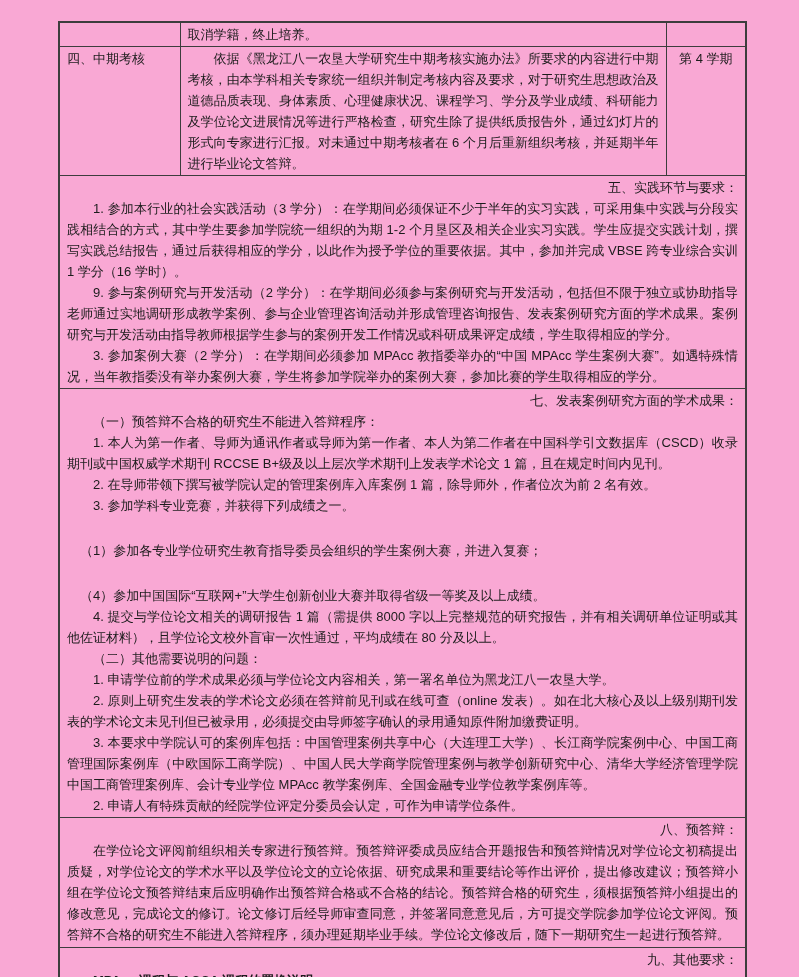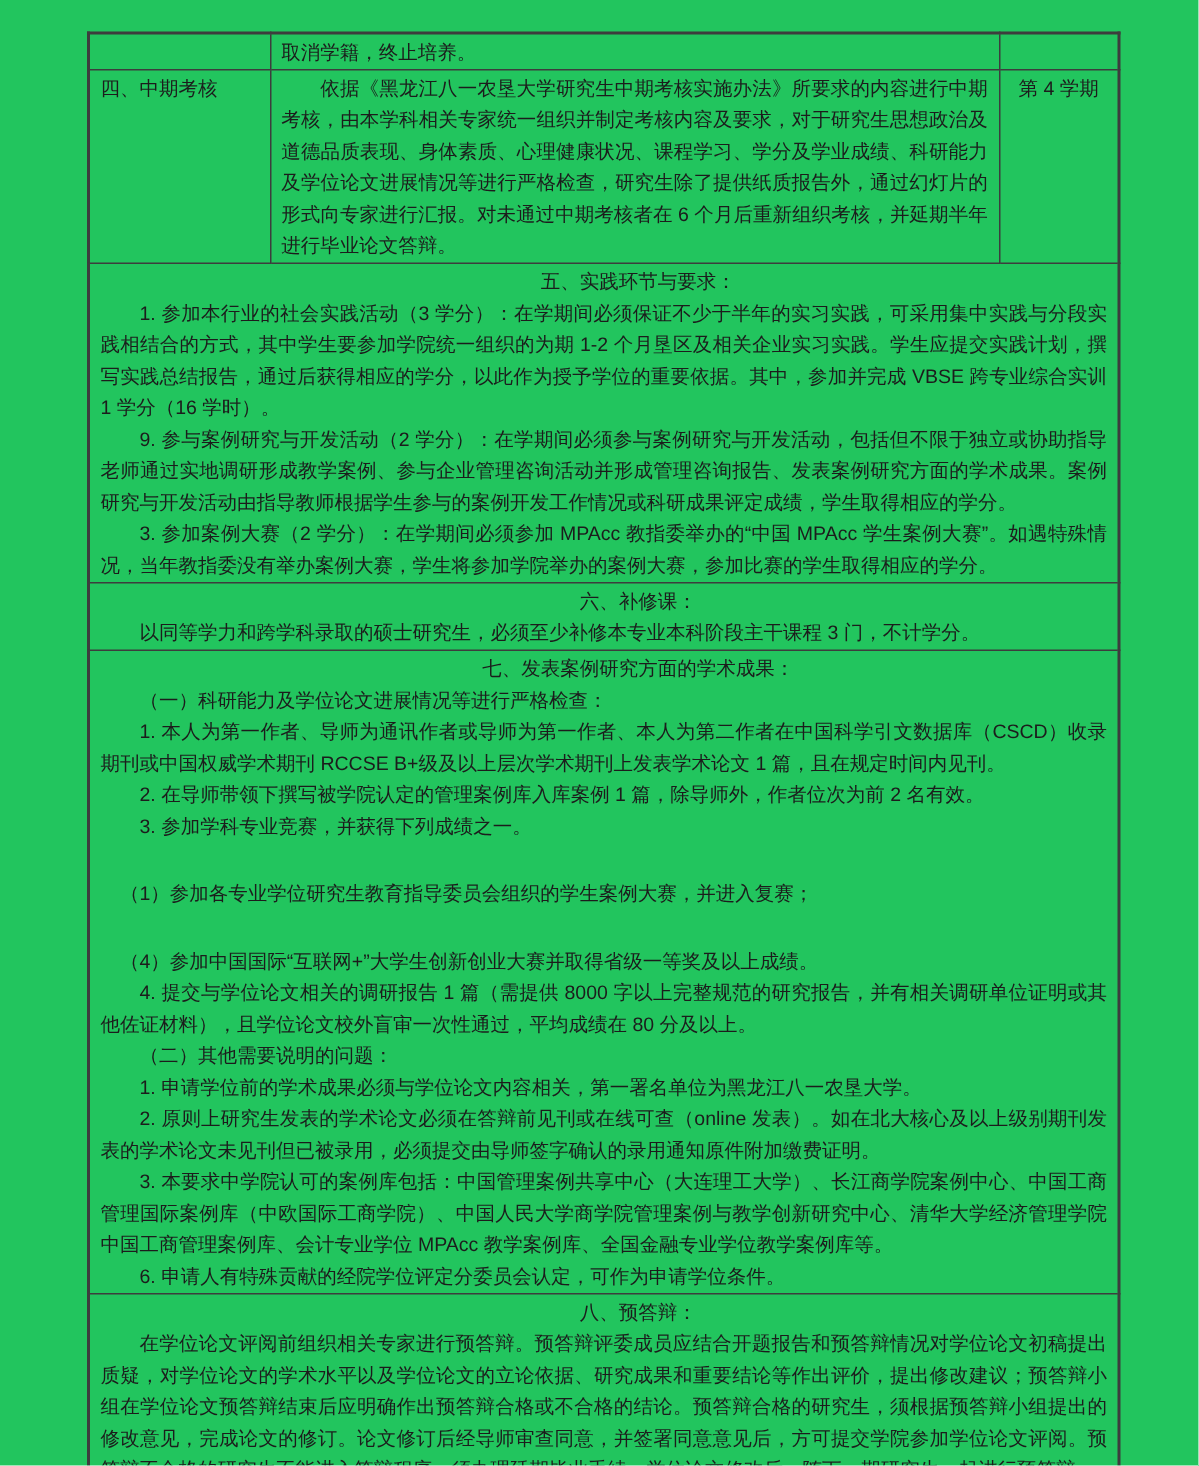--- a/index.html
+++ b/index.html
@@ -4,21 +4,21 @@
 <style>
   html, body {
     margin: 0;
     padding: 0;
     background: #ffffff;
   }
   .page {
     position: relative;
     width: 799px;
     height: 977px;
-    background: #22c55e;
+    background: #f9a8d4;
     font-family: "Liberation Sans", serif;
     color: #1c1c1c;
     overflow: hidden;
   }
   table.doc {
     position: absolute;
     left: 58px;
     top: 21px;
     width: 687px;
     border-collapse: collapse;
@@ -34,21 +34,21 @@
   }
   table.doc { border: 2px solid #3d3d3d; }
   col.c1 { width: 121px; }
   col.c2 { width: 486px; }
   col.c3 { width: 80px; }
 
   td.v-mid { vertical-align: middle; }
   td.center { text-align: center; }
   .label-cell { padding-left: 10px; }
 
-  .sec-title { text-indent: 0; text-align: center; margin-left: 46px; }
+  .sec-title { text-indent: 0; text-align: right; margin-left: 46px; }
   .para { text-indent: 2em; text-align: justify; }
   .para-sub { text-indent: 1em; text-align: justify; margin-top: 24px; }
   .noindent { text-indent: 0; text-align: justify; }
   .bold { font-weight: bold; }
   tr.r-mid td { height: 108px; margin-top: 44px; }
   td.sec { padding: 3px 8px 2px 8px; }
   td.h-s5 { height: 193px; }
   td.h-s6 { height: 40px; }
   td.h-s7 { height: 380px; }
   td.h-s8 { height: 130px; }
@@ -84,42 +84,36 @@
 
     <tr>
       <td colspan="3" class="sec h-s5">
         <div class="sec-title">五、实践环节与要求：</div>
         <div class="para">1. 参加本行业的社会实践活动（3 学分）：在学期间必须保证不少于半年的实习实践，可采用集中实践与分段实践相结合的方式，其中学生要参加学院统一组织的为期 1-2 个月垦区及相关企业实习实践。学生应提交实践计划，撰写实践总结报告，通过后获得相应的学分，以此作为授予学位的重要依据。其中，参加并完成 VBSE 跨专业综合实训 1 学分（16 学时）。</div>
         <div class="para">9. 参与案例研究与开发活动（2 学分）：在学期间必须参与案例研究与开发活动，包括但不限于独立或协助指导老师通过实地调研形成教学案例、参与企业管理咨询活动并形成管理咨询报告、发表案例研究方面的学术成果。案例研究与开发活动由指导教师根据学生参与的案例开发工作情况或科研成果评定成绩，学生取得相应的学分。</div>
         <div class="para">3. 参加案例大赛（2 学分）：在学期间必须参加 MPAcc 教指委举办的“中国 MPAcc 学生案例大赛”。如遇特殊情况，当年教指委没有举办案例大赛，学生将参加学院举办的案例大赛，参加比赛的学生取得相应的学分。</div>
       </td>
     </tr>
 
-    <tr>
-      <td colspan="3" class="sec h-s6">
-        <div class="sec-title">六、补修课：</div>
-        <div class="para">以同等学力和跨学科录取的硕士研究生，必须至少补修本专业本科阶段主干课程 3 门，不计学分。</div>
-      </td>
-    </tr>
 
     <tr>
       <td colspan="3" class="sec h-s7">
         <div class="sec-title">七、发表案例研究方面的学术成果：</div>
-        <div class="para">（一）科研能力及学位论文进展情况等进行严格检查：</div>
+        <div class="para">（一）预答辩不合格的研究生不能进入答辩程序：</div>
         <div class="para">1. 本人为第一作者、导师为通讯作者或导师为第一作者、本人为第二作者在中国科学引文数据库（CSCD）收录期刊或中国权威学术期刊 RCCSE B+级及以上层次学术期刊上发表学术论文 1 篇，且在规定时间内见刊。</div>
         <div class="para">2. 在导师带领下撰写被学院认定的管理案例库入库案例 1 篇，除导师外，作者位次为前 2 名有效。</div>
         <div class="para">3. 参加学科专业竞赛，并获得下列成绩之一。</div>
         <div class="para-sub">（1）参加各专业学位研究生教育指导委员会组织的学生案例大赛，并进入复赛；</div>
         <div class="para-sub">（4）参加中国国际“互联网+”大学生创新创业大赛并取得省级一等奖及以上成绩。</div>
         <div class="para">4. 提交与学位论文相关的调研报告 1 篇（需提供 8000 字以上完整规范的研究报告，并有相关调研单位证明或其他佐证材料），且学位论文校外盲审一次性通过，平均成绩在 80 分及以上。</div>
         <div class="para">（二）其他需要说明的问题：</div>
         <div class="para">1. 申请学位前的学术成果必须与学位论文内容相关，第一署名单位为黑龙江八一农垦大学。</div>
         <div class="para">2. 原则上研究生发表的学术论文必须在答辩前见刊或在线可查（online 发表）。如在北大核心及以上级别期刊发表的学术论文未见刊但已被录用，必须提交由导师签字确认的录用通知原件附加缴费证明。</div>
         <div class="para">3. 本要求中学院认可的案例库包括：中国管理案例共享中心（大连理工大学）、长江商学院案例中心、中国工商管理国际案例库（中欧国际工商学院）、中国人民大学商学院管理案例与教学创新研究中心、清华大学经济管理学院中国工商管理案例库、会计专业学位 MPAcc 教学案例库、全国金融专业学位教学案例库等。</div>
-        <div class="para">6. 申请人有特殊贡献的经院学位评定分委员会认定，可作为申请学位条件。</div>
+        <div class="para">2. 申请人有特殊贡献的经院学位评定分委员会认定，可作为申请学位条件。</div>
       </td>
     </tr>
 
     <tr>
       <td colspan="3" class="sec h-s8">
         <div class="sec-title">八、预答辩：</div>
         <div class="para">在学位论文评阅前组织相关专家进行预答辩。预答辩评委成员应结合开题报告和预答辩情况对学位论文初稿提出质疑，对学位论文的学术水平以及学位论文的立论依据、研究成果和重要结论等作出评价，提出修改建议；预答辩小组在学位论文预答辩结束后应明确作出预答辩合格或不合格的结论。预答辩合格的研究生，须根据预答辩小组提出的修改意见，完成论文的修订。论文修订后经导师审查同意，并签署同意意见后，方可提交学院参加学位论文评阅。预答辩不合格的研究生不能进入答辩程序，须办理延期毕业手续。学位论文修改后，随下一期研究生一起进行预答辩。</div>
       </td>
     </tr>
 

